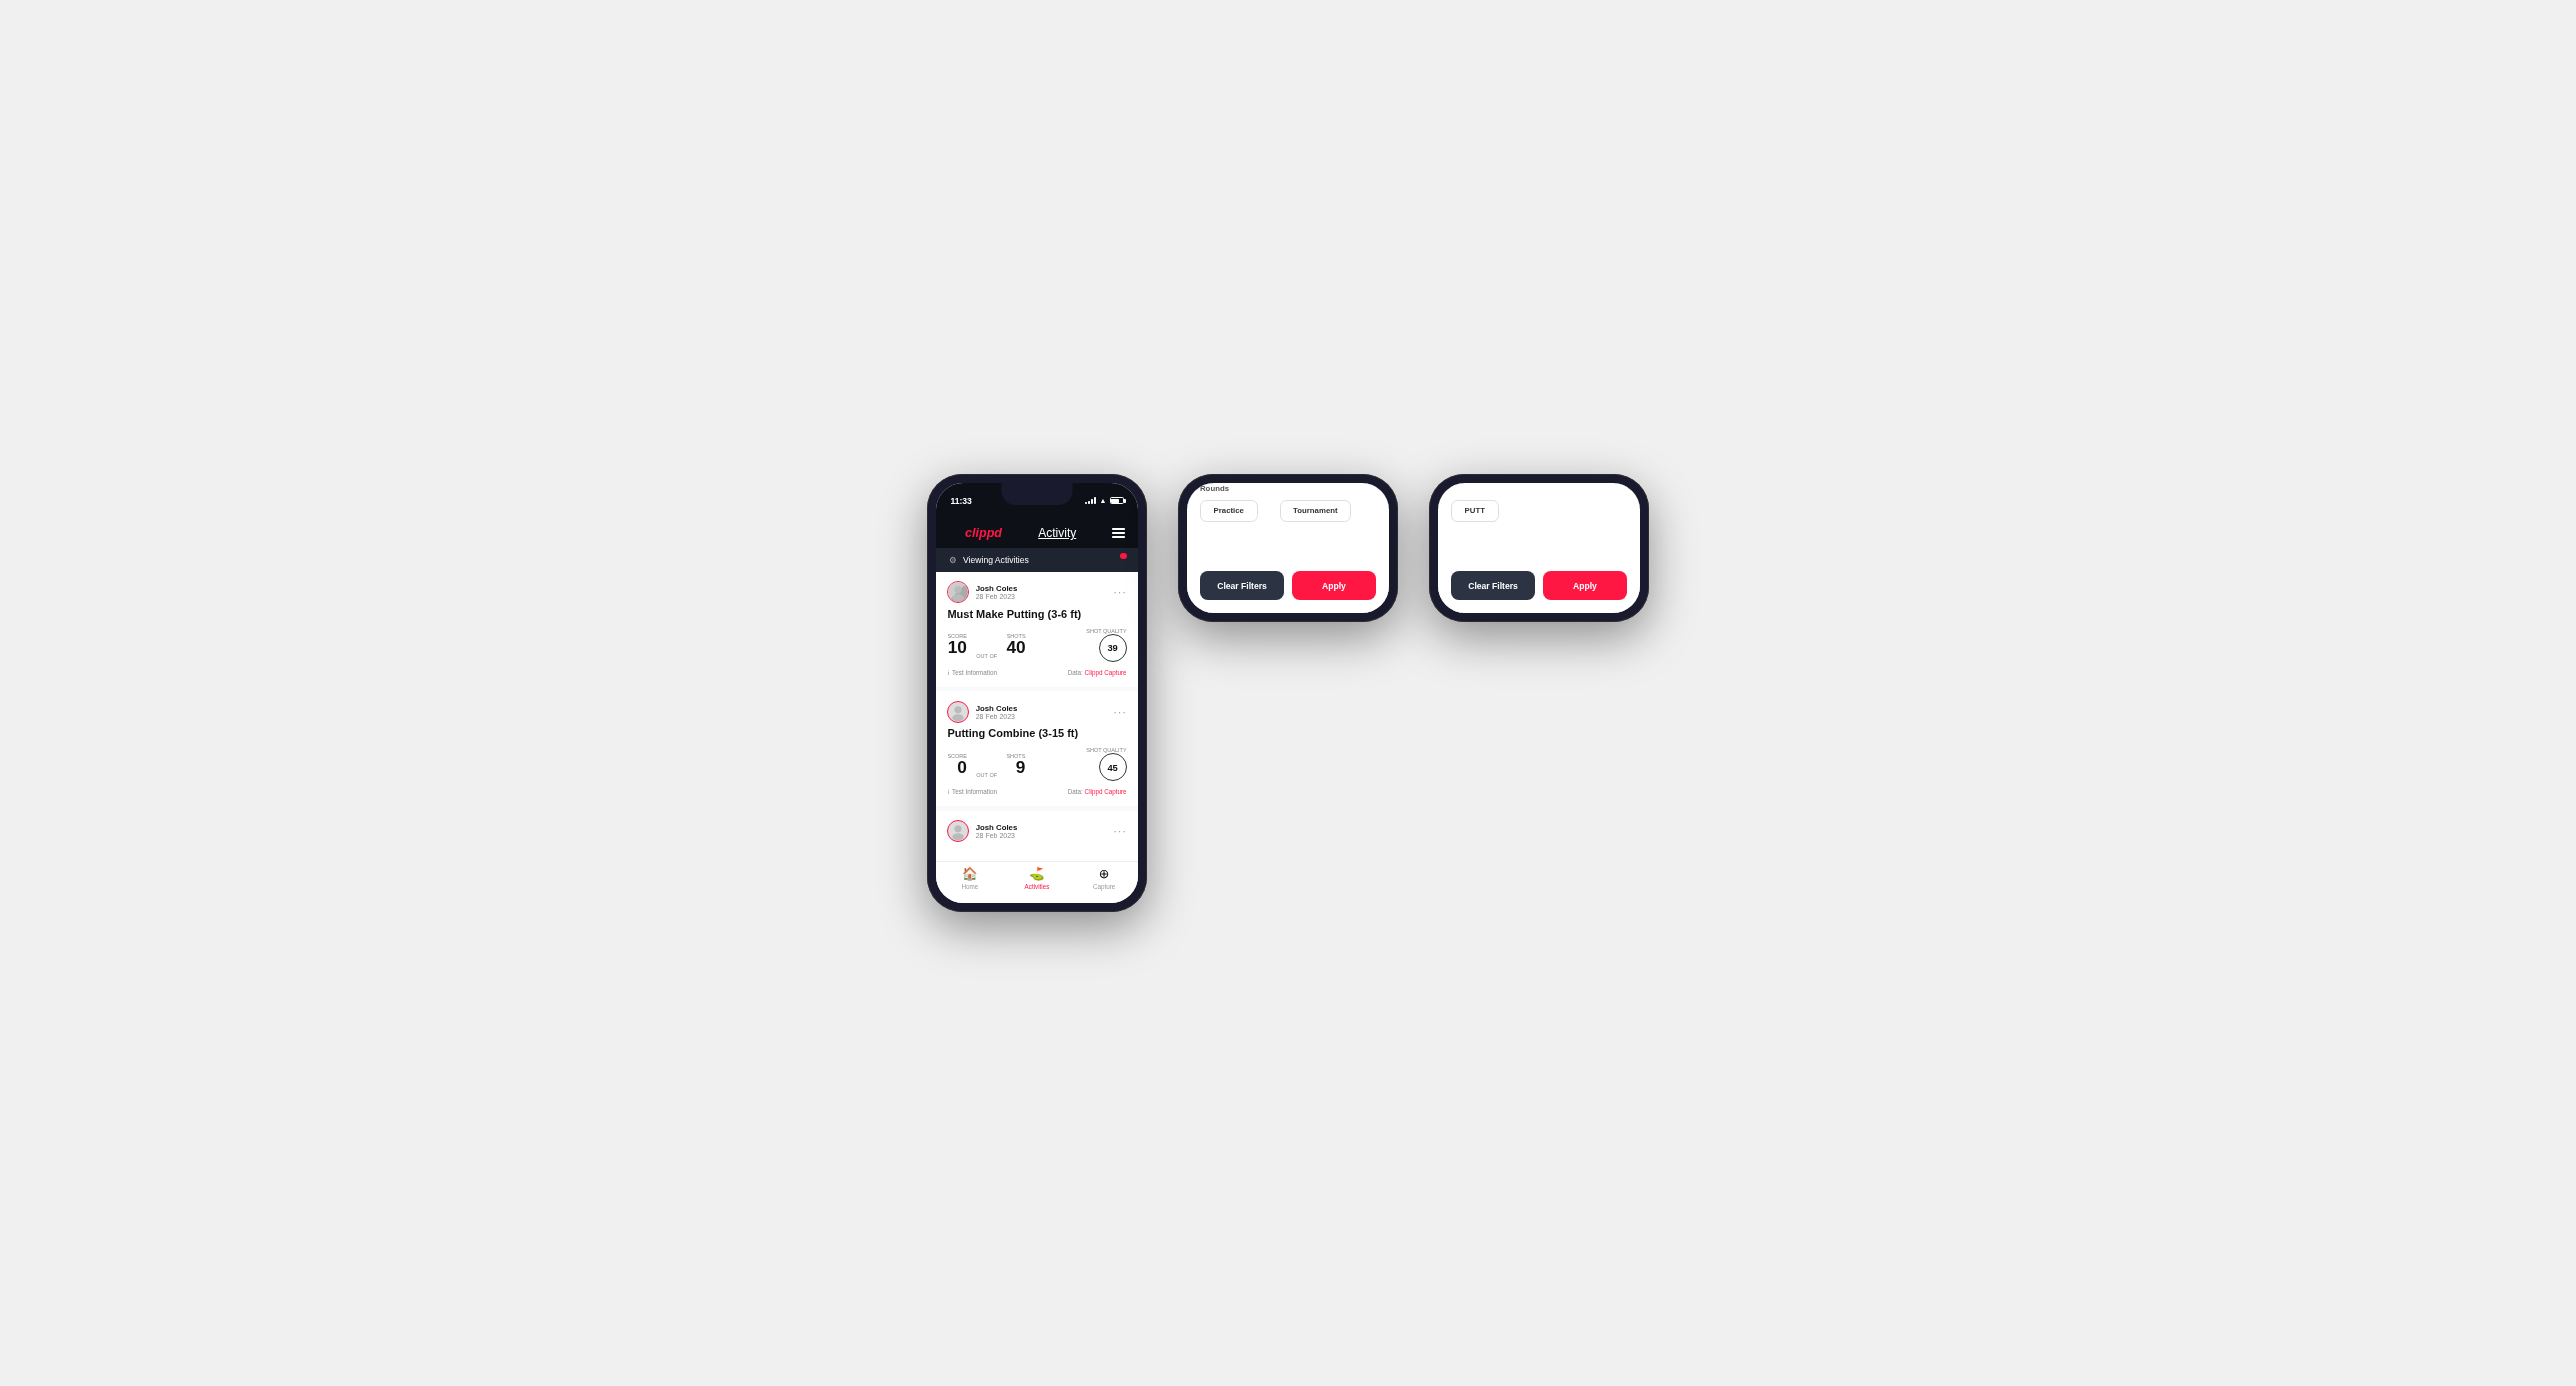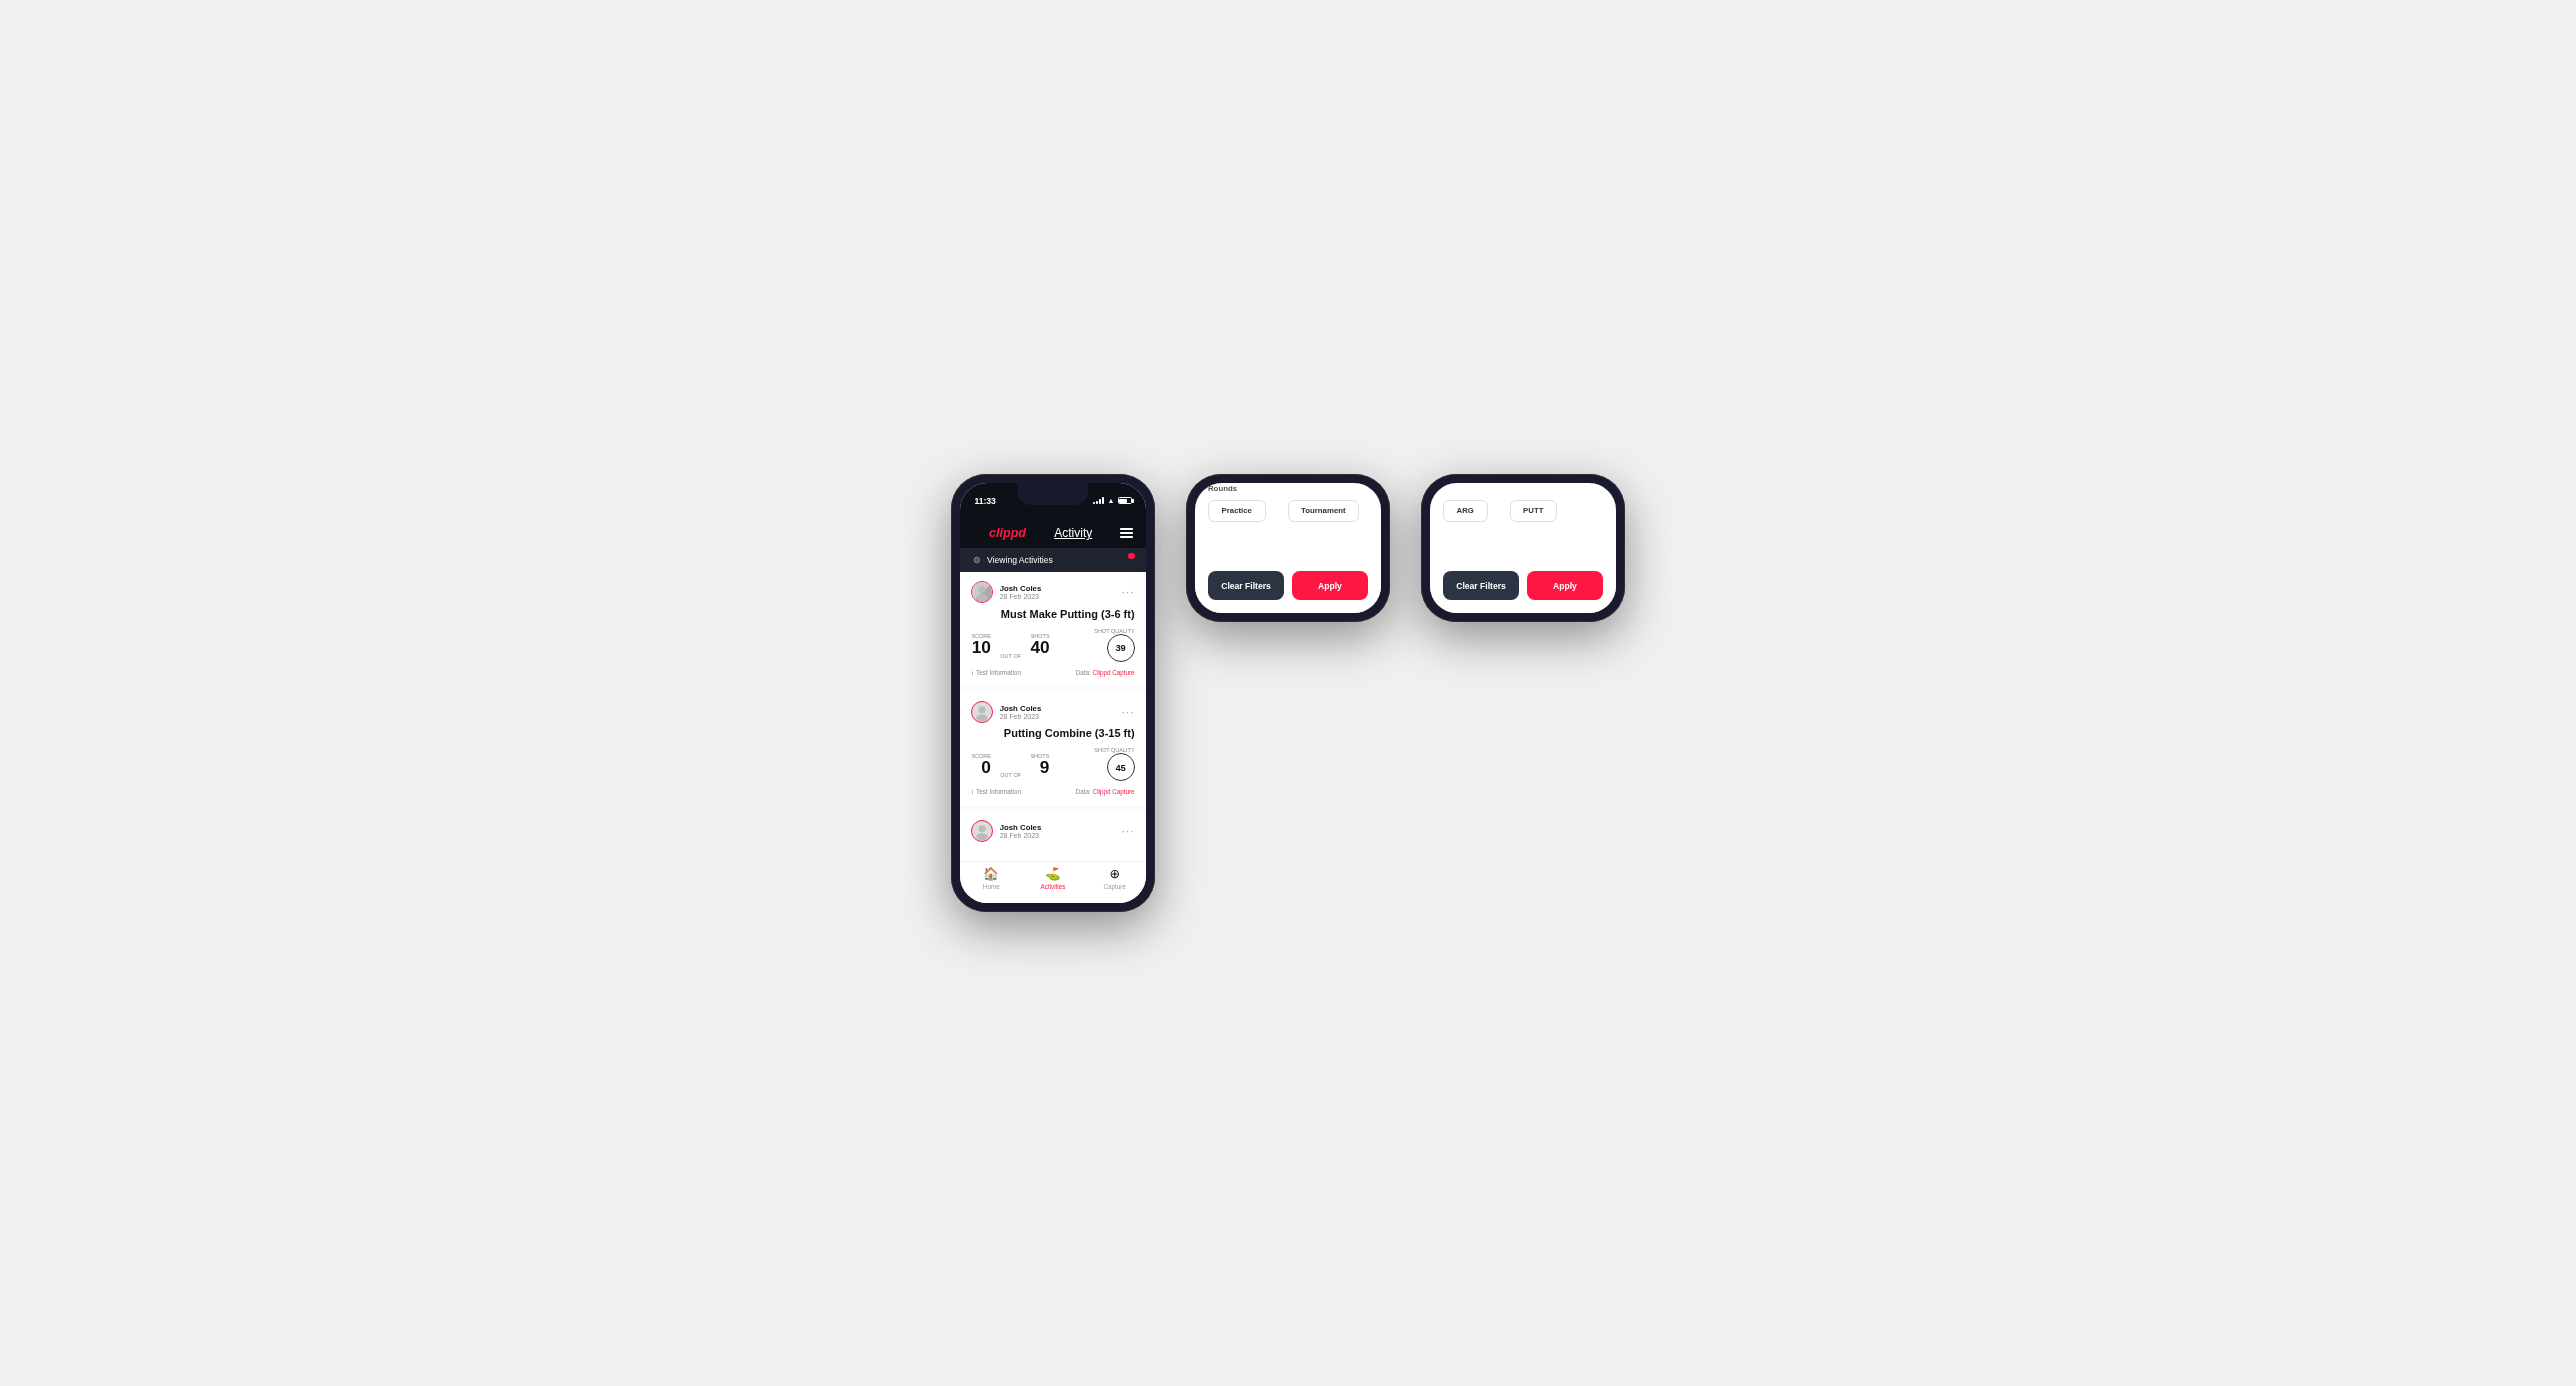--- a/index.html
+++ b/index.html
@@ -14,21 +14,21 @@
     }
     .screenshot-container {
       display: flex;
       gap: 31px;
       align-items: flex-start;
       justify-content: center;
     }
 
     
     .phone {
-      width: 204px;
+      width: 220px;
       background: #1a1a2e;
       border-radius: 35px;
       padding: 9.4px;
       box-shadow: 0 15.7px 47px rgba(0,0,0,0.4), inset 0 0 0 0.8px #333;
       position: relative;
     }
     .phone-screen {
       background: #fff;
       border-radius: 27px;
       overflow: hidden;
@@ -212,21 +212,20 @@
     .more-dots {
       font-size: 11px;
       color: #999;
       letter-spacing: 0.8px;
     }
     .card-title {
       font-size: 11px;
       font-weight: 700;
       color: #111;
       margin-bottom: 7.8px;
-      text-align: right;
     }
     .stats-row {
       display: flex;
       align-items: center;
       gap: 6.3px;
       margin-bottom: 6.3px;
     }
     .stat-group {
       display: flex;
       flex-direction: column;

